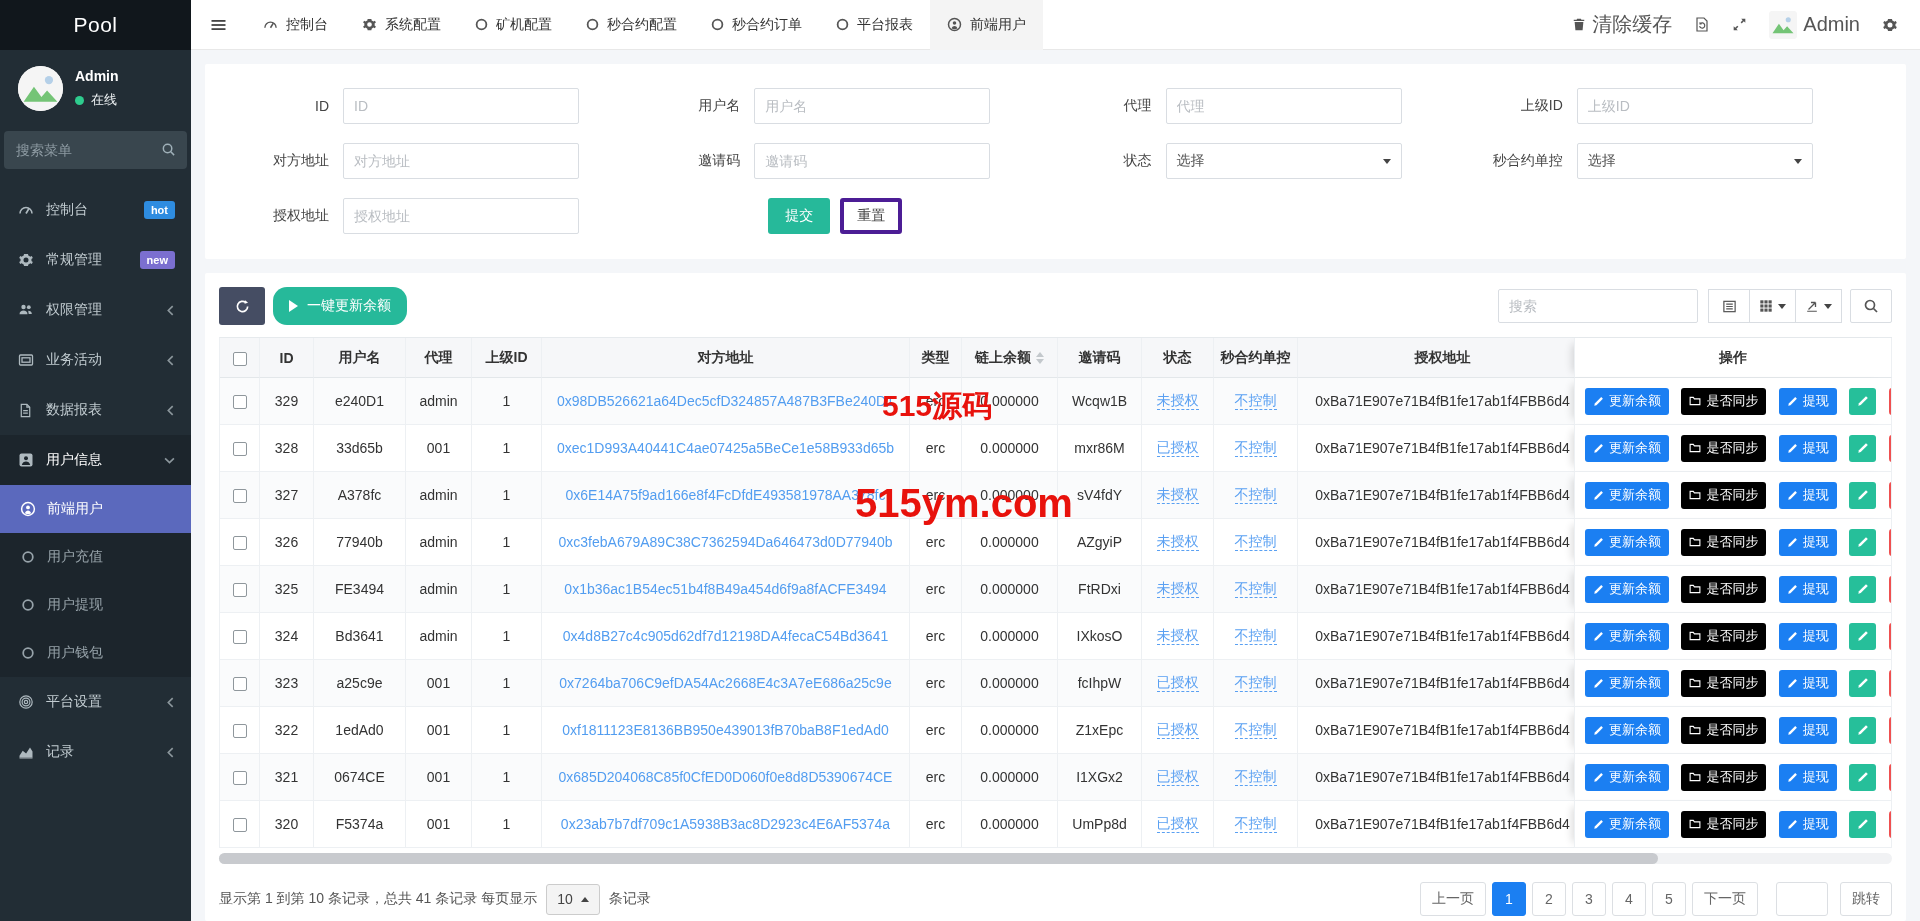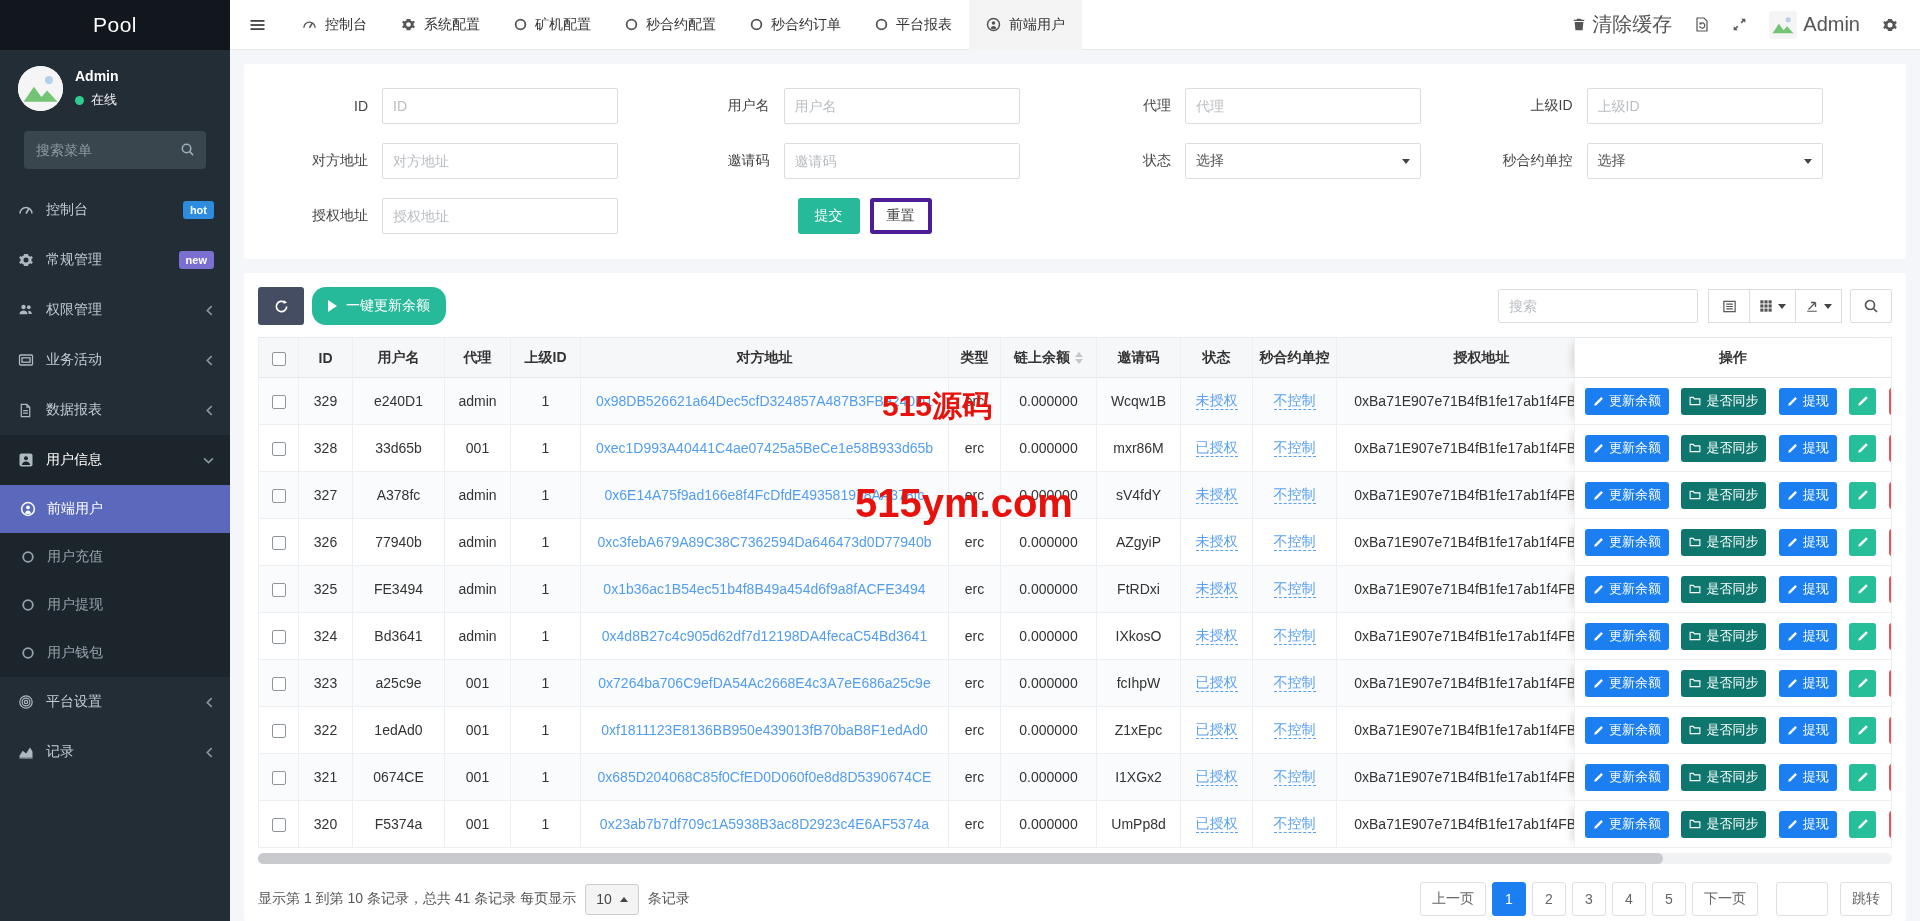--- a/index.html
+++ b/index.html
@@ -3,28 +3,28 @@
 <meta charset="utf-8">
 <style>
   * { margin:0; padding:0; box-sizing:border-box; }
   html,body { width:1920px; height:921px; overflow:hidden; font-family:"Liberation Sans","DejaVu Sans",sans-serif; position:relative; background:#f4f6f9; }
   button { font-family:inherit; cursor:pointer; }
   input { font-family:inherit; outline:none; }
 
   .app { display:flex; width:1920px; height:921px; }
 
   
-  .sidebar { width:230px; flex-shrink:0; background:#222d35; color:#c2ccd1; display:flex; flex-direction:column; }
+  .sidebar { width:191px; flex-shrink:0; background:#222d35; color:#c2ccd1; display:flex; flex-direction:column; }
   .logo { height:50px; background:#11171c; color:#fff; font-size:21px; display:flex; align-items:center; justify-content:center; letter-spacing:.5px; flex-shrink:0; }
   .profile { display:flex; align-items:center; gap:12px; padding:16px 18px 12px; }
   .avatar { width:45px; height:45px; border-radius:50%; background:#f2f2f2; overflow:hidden; display:flex; align-items:center; justify-content:center; flex-shrink:0; }
   .p-name { font-size:14px; font-weight:bold; color:#fff; margin-bottom:7px; }
   .p-status { font-size:13px; color:#eef2f4; display:flex; align-items:center; gap:7px; }
   .dot { width:9px; height:9px; border-radius:50%; background:#2ecc8e; }
-  .side-search { margin:8px 24px 16px; position:relative; }
+  .side-search { margin:8px 4px 16px; position:relative; }
   .side-search input { width:100%; height:38px; background:#39464e; border:none; border-radius:4px; color:#cfd8dc; padding:0 34px 0 12px; font-size:14px; }
   .side-search input::placeholder { color:#8e9ba3; }
   .side-search .sicon { position:absolute; right:11px; top:11px; color:#9fb0b8; }
   .menu { flex:1; }
   .m-item { height:50px; display:flex; align-items:center; padding:0 16px; font-size:14px; color:#c2ccd1; cursor:pointer; }
   .m-ico { width:19px; margin-right:11px; display:flex; justify-content:center; align-items:center; color:#aeb9bf; flex-shrink:0; }
   .badge { margin-left:auto; font-size:11px; font-weight:bold; color:#fff; padding:2px 7px; border-radius:3px; line-height:1.3; }
   .badge.hot { background:#2e8ce0; }
   .badge.new { background:#7b6fd0; }
   .chev { margin-left:auto; color:#8b969c; display:flex; }
@@ -87,21 +87,21 @@
   .cb { display:inline-block; width:14px; height:14px; border:1.5px solid #8f979c; border-radius:2px; background:#fff; vertical-align:middle; cursor:pointer; }
   .addr-link { color:#529df0; text-decoration:none; cursor:pointer; }
   .dlink { color:#5aa0f2; border-bottom:1px dashed #5aa0f2; cursor:pointer; padding-bottom:1px; }
   .sort-ico { display:inline-flex; flex-direction:column; gap:2px; margin-left:5px; vertical-align:middle; }
   .sort-ico i { width:0; height:0; border-left:4px solid transparent; border-right:4px solid transparent; display:block; }
   .sort-ico .up { border-bottom:5px solid #c3c8cc; }
   .sort-ico .dn { border-top:5px solid #c3c8cc; }
 
   .btn-xs { height:27px; border:none; border-radius:3px; color:#fff; font-size:13px; display:inline-flex; align-items:center; gap:5px; padding:0 8px; margin:0 2px; vertical-align:middle; }
   .btn-xs.blue { background:#1b7ff2; }
-  .btn-xs.orange { background:#0f766e; }
+  .btn-xs.orange { background:#000000; }
   .btn-xs.green { background:#26bf9a; }
   .btn-xs.red { background:#ef5050; }
   .btn-xs.sq { width:27px; padding:0; justify-content:center; }
 
   .fake-scroll { height:11px; background:#f1f2f4; border-radius:6px; margin-top:5px; position:relative; flex-shrink:0; }
   .fake-thumb { position:absolute; left:0; top:0; height:11px; width:86%; background:#c8cace; border-radius:6px; cursor:pointer; }
 
   .t-footer { display:flex; align-items:center; margin-top:18px; font-size:14px; color:#555; flex-shrink:0; }
   .pp-box { display:inline-flex; align-items:center; gap:8px; border:1px solid #ccc; background:#f4f4f4; border-radius:3px; height:31px; padding:0 10px; margin:0 9px; color:#444; cursor:pointer; }
   .pager { margin-left:auto; display:flex; align-items:center; gap:6px; }

